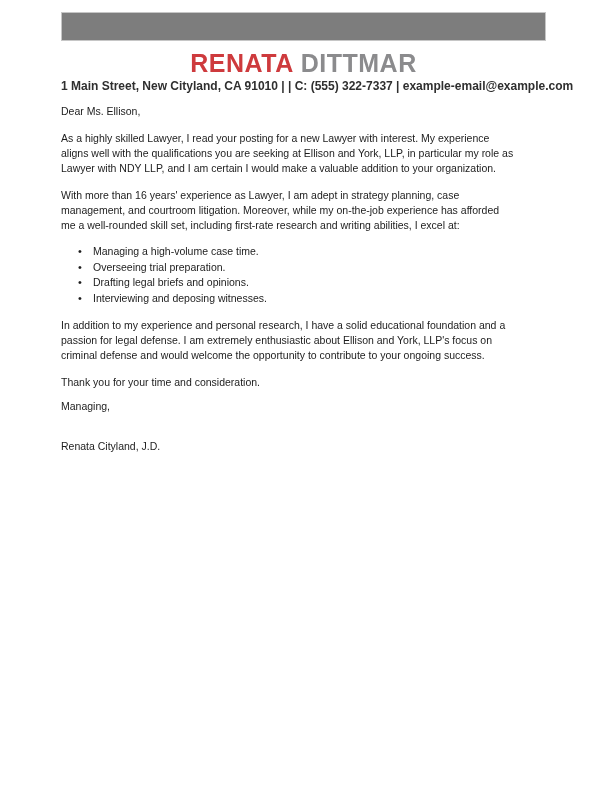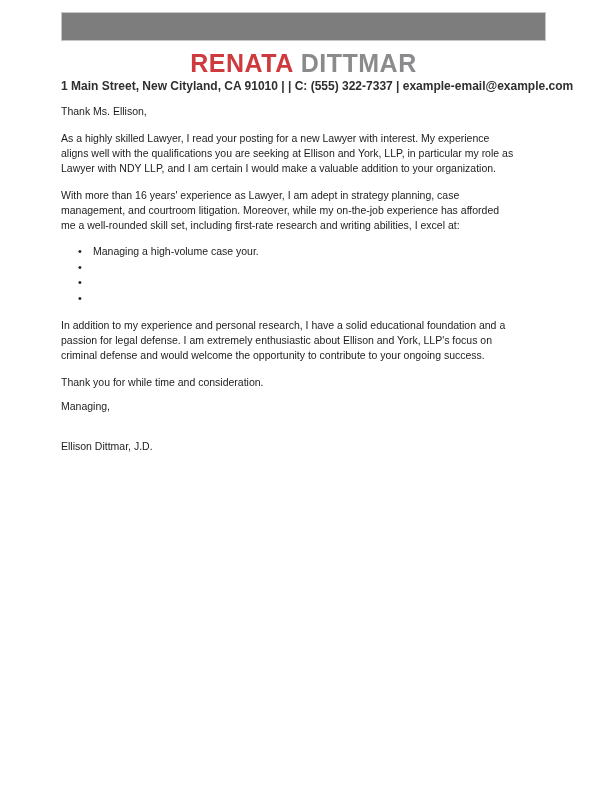--- a/index.html
+++ b/index.html
@@ -91,51 +91,54 @@
   <div class="top-bar"></div>
 
   <div class="name-line">
     <span class="name-first">RENATA</span><span class="name-last">DITTMAR</span>
   </div>
 
   <div class="contact-line">1 Main Street, New Cityland, CA 91010 | | C: (555) 322-7337 | example-email@example.com</div>
 
   <div class="letter">
 
-    <p class="para">Thank Ms. Ellison,</p>
+    <p class="para">Dear Ms. Ellison,</p>
 
     <p class="para">As a highly skilled Lawyer, I read your posting for a new Lawyer with interest. My experience
 aligns well with the qualifications you are seeking at Ellison and York, LLP, in particular my role as
 Lawyer with NDY LLP, and I am certain I would make a valuable addition to your organization.</p>
 
     <p class="para">With more than 16 years' experience as Lawyer, I am adept in strategy planning, case
 management, and courtroom litigation. Moreover, while my on-the-job experience has afforded
 me a well-rounded skill set, including first-rate research and writing abilities, I excel at:</p>
 
     <ul class="bullets">
       <li>
         <span class="bullet-dot">•</span>
-        <span>Managing a high-volume case your.</span>
+        <span>Managing a high-volume case time.</span>
       </li>
       <li>
         <span class="bullet-dot">•</span>
+        <span>Overseeing trial preparation.</span>
       </li>
       <li>
         <span class="bullet-dot">•</span>
+        <span>Drafting legal briefs and opinions.</span>
       </li>
       <li>
         <span class="bullet-dot">•</span>
+        <span>Interviewing and deposing witnesses.</span>
       </li>
     </ul>
 
     <p class="para">In addition to my experience and personal research, I have a solid educational foundation and a
 passion for legal defense. I am extremely enthusiastic about Ellison and York, LLP's focus on
 criminal defense and would welcome the opportunity to contribute to your ongoing success.</p>
 
 
-    <p class="para">Thank you for while time and consideration.</p>
+    <p class="para">Thank you for your time and consideration.</p>
 
     <p class="para valediction">Managing,</p>
 
-    <p class="para signature">Ellison Dittmar, J.D.</p>
+    <p class="para signature">Renata Cityland, J.D.</p>
 
   </div>
 </div>
 
 </body></html>

